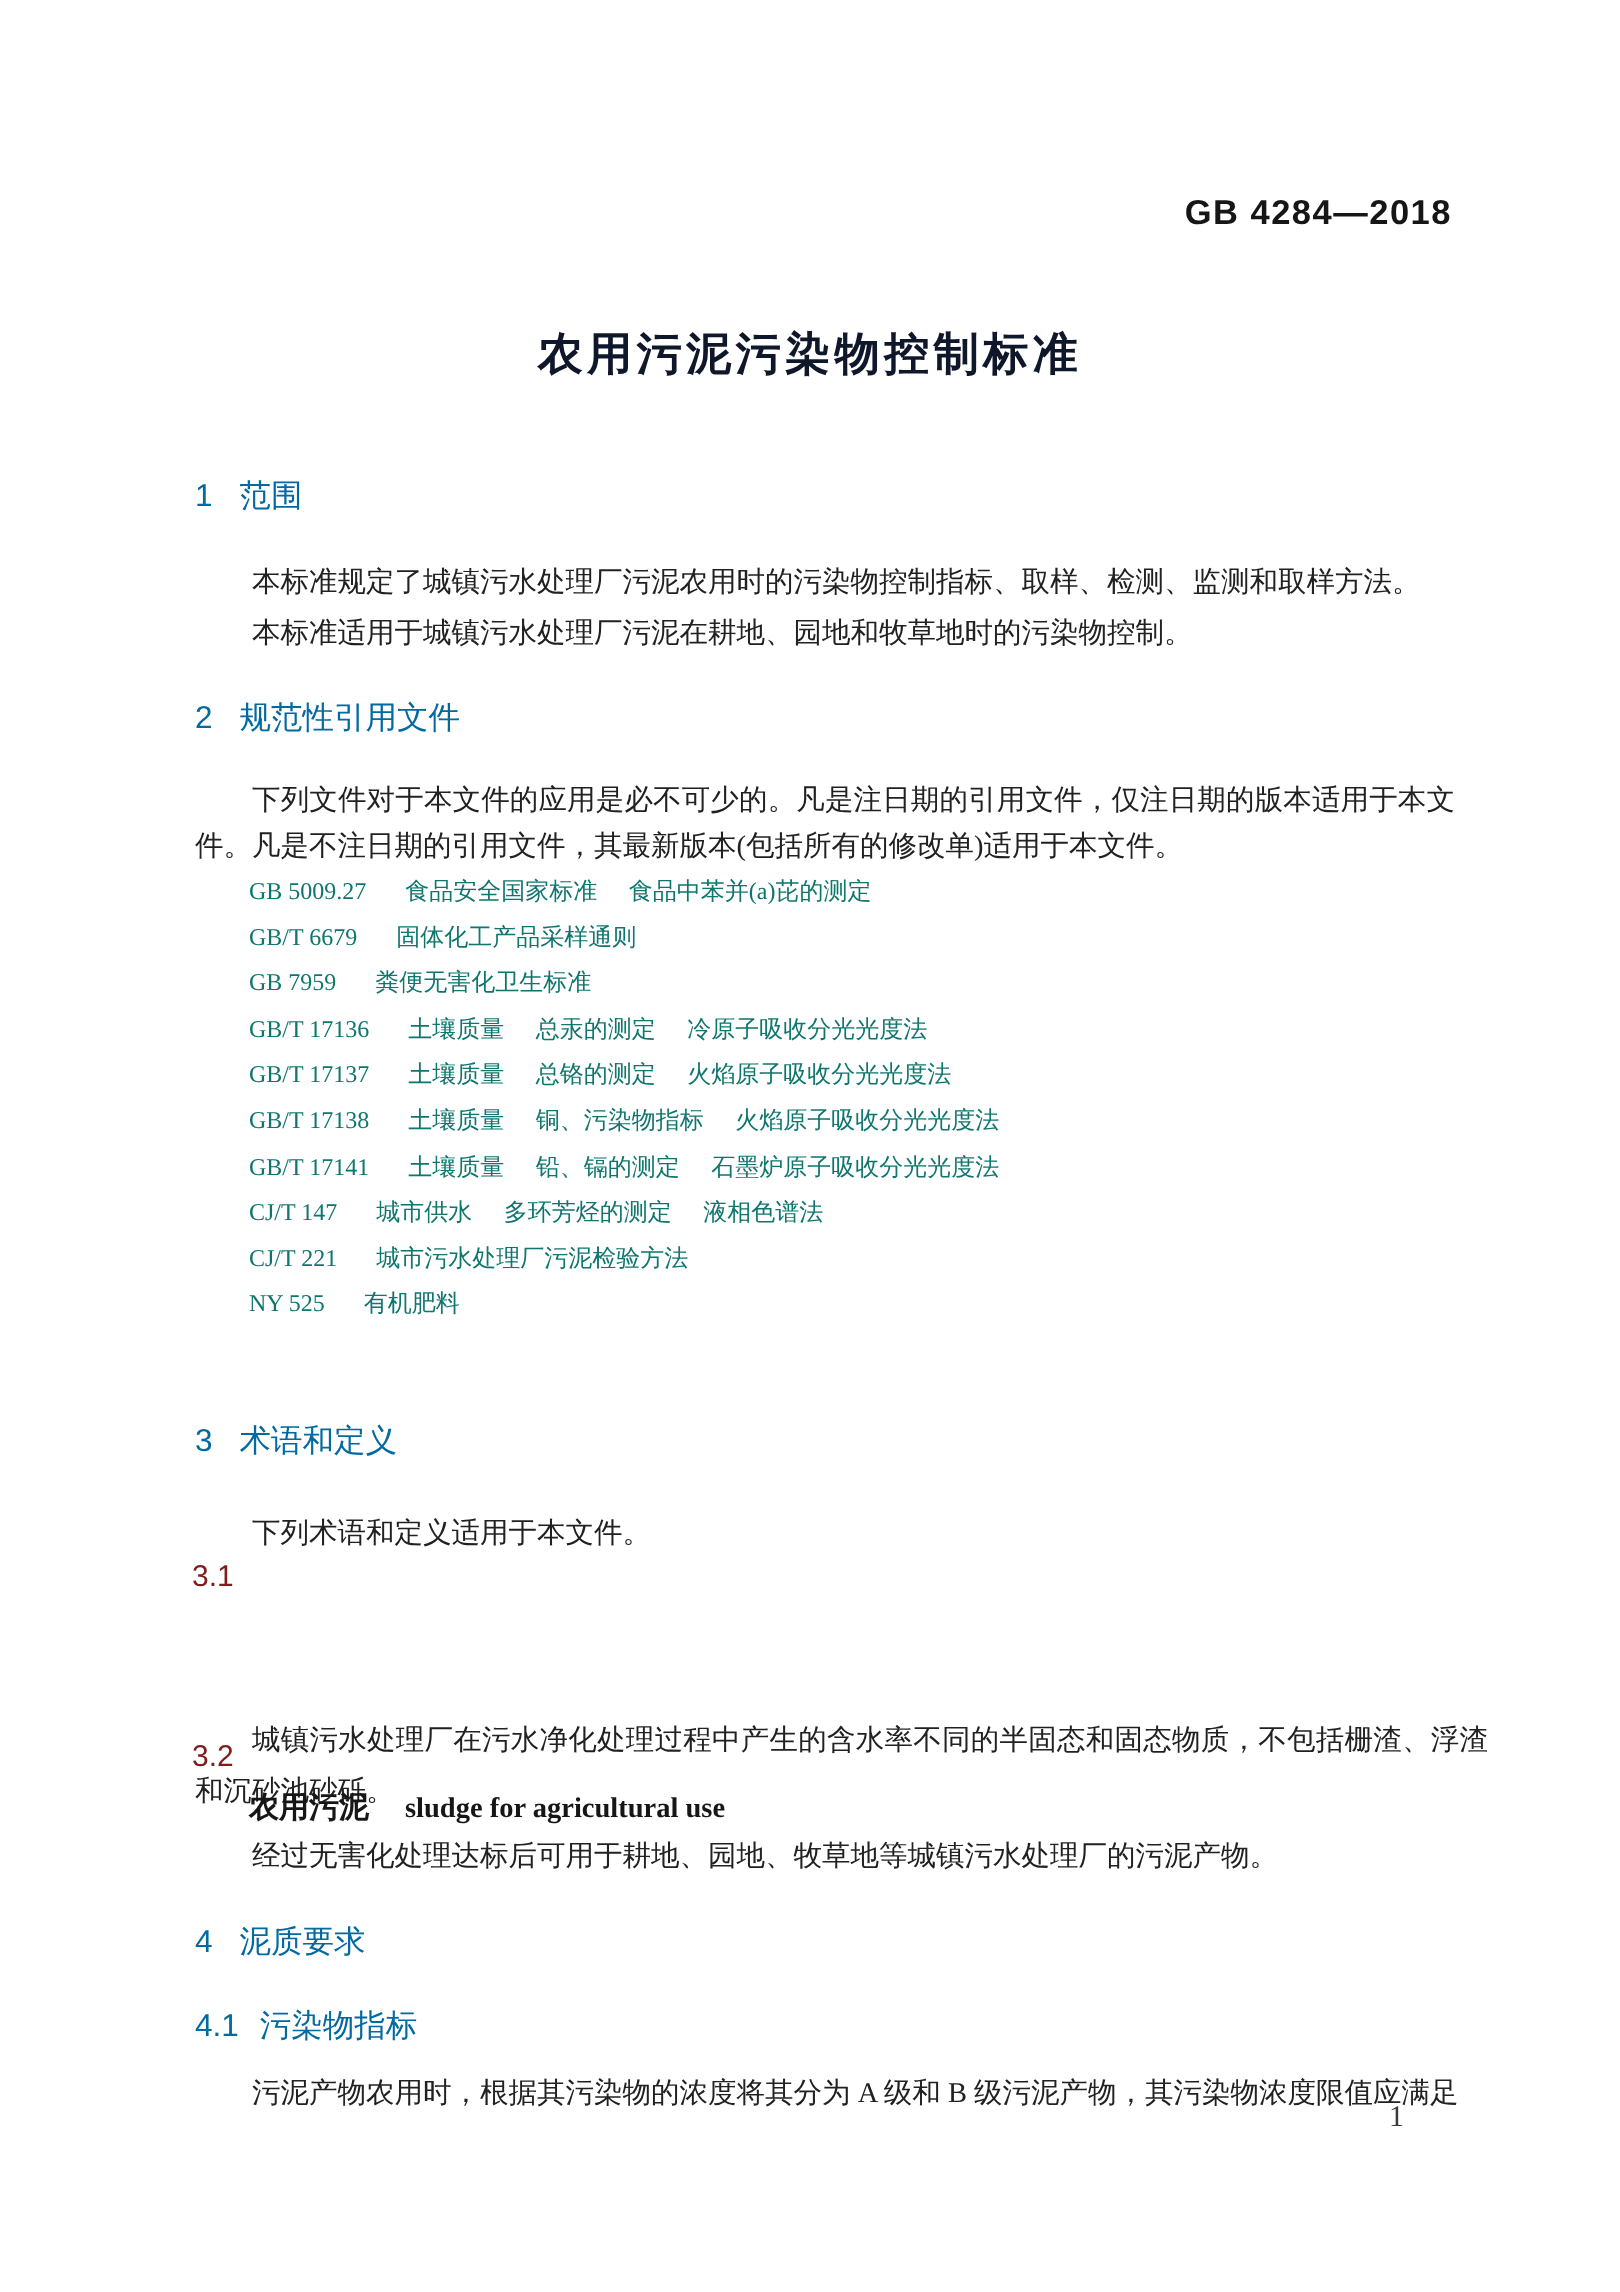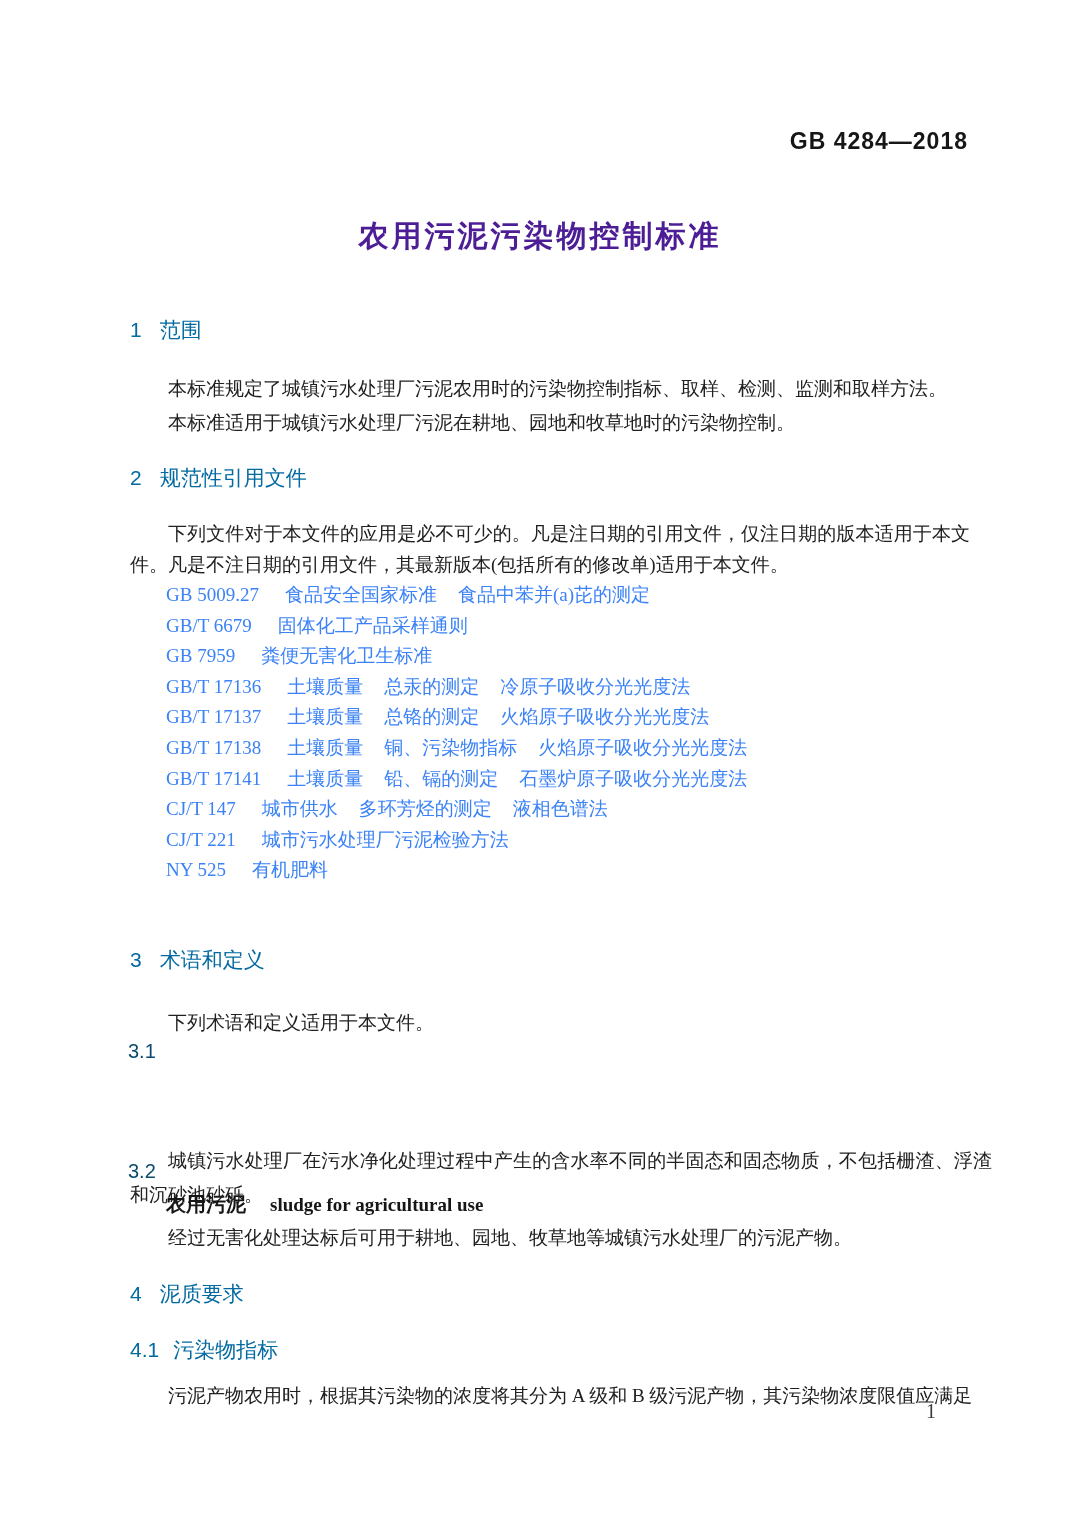--- a/index.html
+++ b/index.html
@@ -30,21 +30,21 @@
     position: absolute;
     top: 216px;
     left: 0;
     width: 100%;
     margin: 0;
     text-align: center;
     font-family: "Liberation Sans", sans-serif;
     font-weight: bold;
     font-size: 30px;
     letter-spacing: 3px;
-    color: #4c1d95;
+    color: #0f172a;
   }
   .sec-heading {
     position: absolute;
     left: 130px;
     font-family: "Liberation Sans", sans-serif;
     font-weight: normal;
     font-size: 21px;
     color: #0369a1;
     white-space: nowrap;
   }
@@ -59,35 +59,35 @@
     line-height: 33px;
     text-indent: 2em;
     text-align: justify;
     color: #212121;
   }
   .p-s2 { line-height: 31px; }
   .refs {
     position: absolute;
     left: 166px;
     top: 580px;
-    font-size: 19px;
-    color: #3b82f6;
+    font-size: 16px;
+    color: #0f766e;
   }
   .ref-line {
     line-height: 30.6px;
     white-space: nowrap;
   }
   .ref-code { margin-right: 26px; }
   .ref-part { margin-right: 21px; }
   .term-num {
     position: absolute;
     left: 128px;
     font-family: "Liberation Sans", sans-serif;
     font-size: 20px;
-    color: #0c4a6e;
+    color: #7f1d1d;
   }
   .term-line {
     position: absolute;
     left: 166px;
     font-size: 20px;
     white-space: nowrap;
   }
   .term-zh {
     font-family: "Liberation Sans", sans-serif;
     font-weight: bold;

